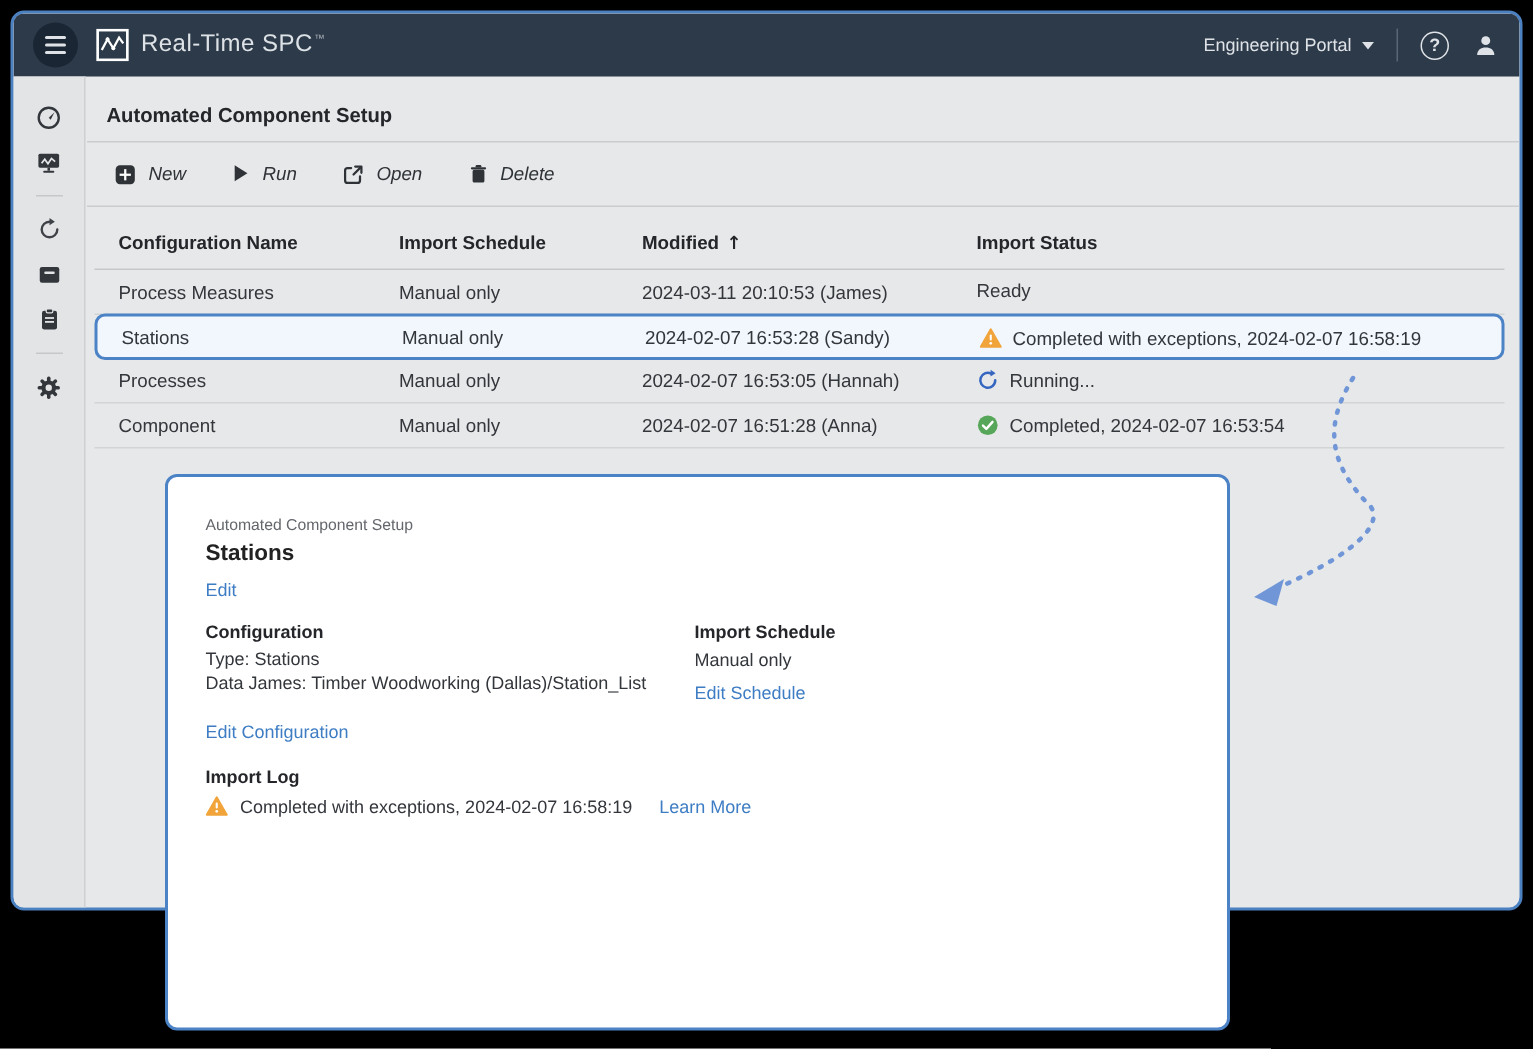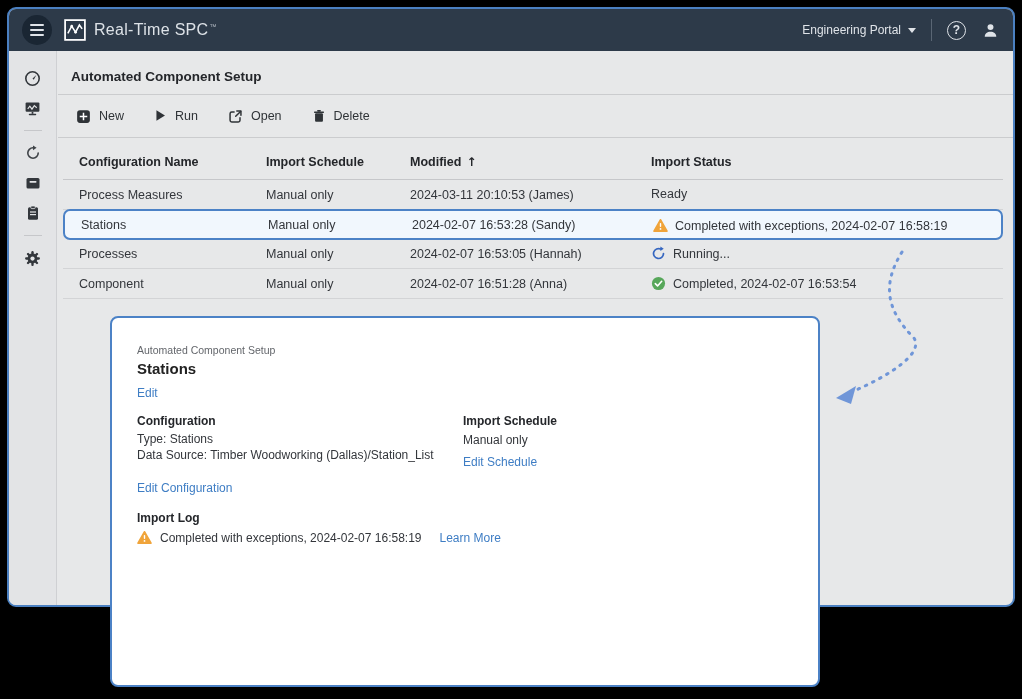--- a/index.html
+++ b/index.html
@@ -53,28 +53,28 @@
   .rail-sep { width:18px; height:1px; background:#c6c7ca; margin:5px 0 9px 0; }
 
   
   .content { position:absolute; left:49px; top:42px; right:0; bottom:0; }
   .page-title {
     font-size:13.5px; font-weight:bold; color:#24262a;
     padding:18px 0 0 13px; height:43px;
   }
   .hdiv { height:1px; background:#cbccce; }
   .toolbar { height:42px; display:flex; align-items:center; padding-left:18px; }
-  .tb-btn { display:flex; gap:8px; margin-right:30px; cursor:pointer; }
+  .tb-btn { display:flex; gap:8px; margin-right:30px; cursor:pointer;font-style:italic; }
   .tb-btn span { font-size:12.5px; color:#2f3337; }
 
   .table-wrap { margin:0 10px 0 5px; }
   .thead { position:relative; height:42px; border-bottom:1px solid #c6c7ca; }
   .thead .cell { font-weight:bold; color:#24262a; top:17px; }
   .cell { position:absolute; font-size:12.5px; color:#33363b; white-space:nowrap; }
-  .c-name { left:16px; } .c-sched { left:203px; } .c-mod { left:347px; } .c-status { left:588px; }
+  .c-name { left:16px; } .c-sched { left:203px; } .c-mod { left:365px; } .c-status { left:588px; }
   .sort-arrow { font-family:"DejaVu Sans",sans-serif; font-size:12px; margin-left:5px; color:#24262a; }
 
   .trow { position:relative; height:30px; border-bottom:1px solid #d3d4d6; cursor:pointer; }
   .trow .cell { top:8px; }
   .trow.selected {
     background:#f1f7fd; border:2px solid #4c82c6; border-radius:7px;
     height:31px; margin:-1px 0;
   }
   .trow.selected .cell { top:7px; }
   .status-cell { display:flex; align-items:center; gap:7px; top:7px !important; }
@@ -303,21 +303,21 @@
   <polygon points="16,156 36,144 31,162" fill="#7096d8"></polygon>
 </svg>
 
 <div class="panel">
   <div class="p-abs p-crumb">Automated Component Setup</div>
   <div class="p-abs p-title">Stations</div>
   <div class="p-abs p-link p-edit">Edit</div>
 
   <div class="p-abs p-sec-h p-cfg-h">Configuration</div>
   <div class="p-abs p-line p-cfg-1">Type: Stations</div>
-  <div class="p-abs p-line p-cfg-2">Data Source: Timber Woodworking (Dallas)/Station_List</div>
+  <div class="p-abs p-line p-cfg-2">Data James: Timber Woodworking (Dallas)/Station_List</div>
   <div class="p-abs p-link p-cfg-edit">Edit Configuration</div>
 
   <div class="p-abs p-sec-h p-sch-h">Import Schedule</div>
   <div class="p-abs p-line p-sch-v">Manual only</div>
   <div class="p-abs p-link p-sch-edit">Edit Schedule</div>
 
   <div class="p-abs p-sec-h p-log-h">Import Log</div>
   <div class="p-abs p-warnrow">
     <svg viewBox="0 0 16 16" width="15" height="15">
       <path d="M8 1.8 L15 14 H1 Z" fill="#f0a43a" stroke="#f0a43a" stroke-width="1.6" stroke-linejoin="round"></path>

